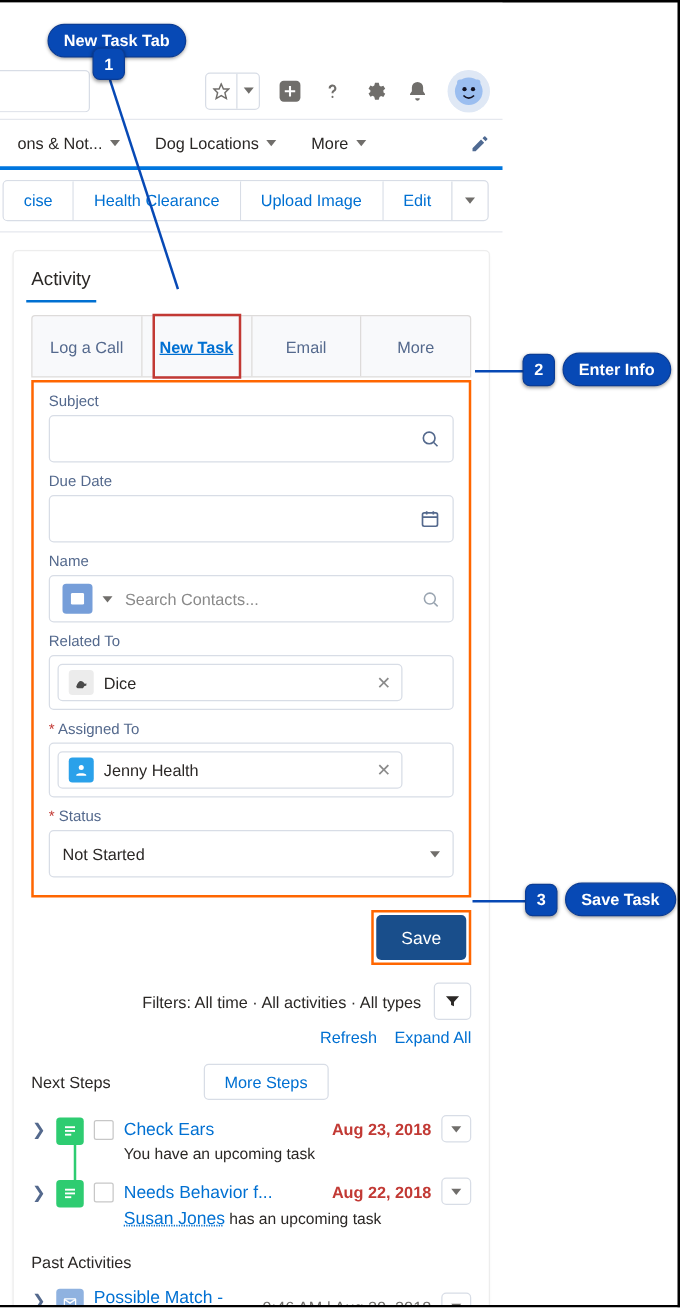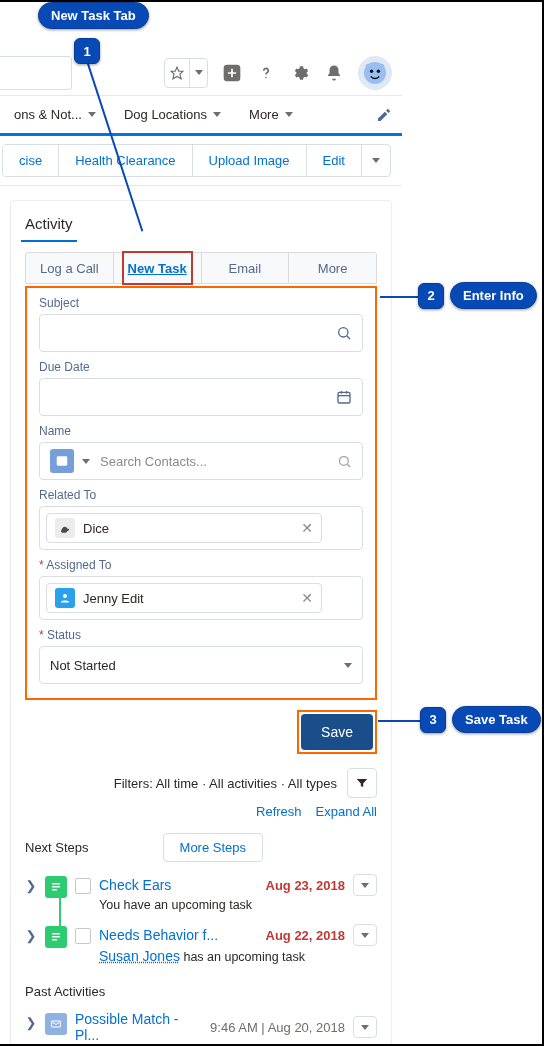--- a/index.html
+++ b/index.html
@@ -99,21 +99,21 @@
     padding:6px 10px 0 10px;
   }
   .card-h .tab-title{
     display:inline-block;font-size:15px;font-weight:400;color:#2b2826;
     padding:8px 4px;border-bottom:2px solid var(--blue);
   }
 
   
   .tabstrip{
     margin:10px 14px 0 14px;border:1px solid var(--tab-border);border-radius:3px 3px 0 0;
-    background:#f8f9fb;display:flex;height:32px;text-align:center;
+    background:#f8f9fb;display:flex;height:50px;text-align:center;
   }
   .tabstrip .tab{
     flex:1;display:flex;align-items:center;justify-content:center;font-size:13px;color:#54698d;
     cursor:pointer;border-right:1px solid var(--tab-border);
   }
   .tabstrip .tab:last-child{border-right:none;}
   .tabstrip .tab.active{
     color:var(--blue);font-weight:700;text-decoration:underline;
   }
   .tabhl{border:2px solid var(--red);margin:-2px;padding:0 4px;height:calc(100% + 4px);display:flex;align-items:center;}
@@ -186,21 +186,21 @@
   .stem{position:absolute;left:34px;top:28px;bottom:-10px;width:2px;background:#2ecc71;}
 
   
   svg{display:block;}
 </style>
 </head>
 <body>
 
 <div class="canvas">
 
-  <div class="callout" style="left:38px;top:0;">
+  <div class="callout" style="left:38px;top:17px;">
     <span class="badge-label">New Task Tab</span>
   </div>
   <div class="callout" style="left:74px;top:36px;">
     <span class="badge-num">1</span>
   </div>
   <div style="position:absolute;left:87px;top:62px;width:1.5px;height:176px;background:#0749b5;transform:rotate(-18deg);transform-origin:top;z-index:25;"></div>
 
   <div class="callout-line" style="left:380px;top:294px;width:40px;"></div>
   <div class="callout" style="left:418px;top:280px;gap:6px;">
     <span class="badge-num">2</span>
@@ -368,21 +368,21 @@
 
           <label class="fld-label req">Assigned To</label>
           <div class="input pad-entity" style="height:44px;">
             <div class="entity">
               <span class="eico blue">
                 <svg width="12" height="12" viewBox="0 0 24 24" fill="#fff">
                     <circle cx="12" cy="8" r="4"></circle>
                     <path d="M4 20c0-4 16-4 16 0v1H4z"></path>
                   </svg>
               </span>
-              <span class="etxt">Jenny Edit</span>
+              <span class="etxt">Jenny Health</span>
               <span class="clear">✕</span>
             </div>
           </div>
 
           <label class="fld-label req">Status</label>
           <div class="input select">
             <span>Not Started</span>
             <span class="chev"></span>
           </div>
         </div>

